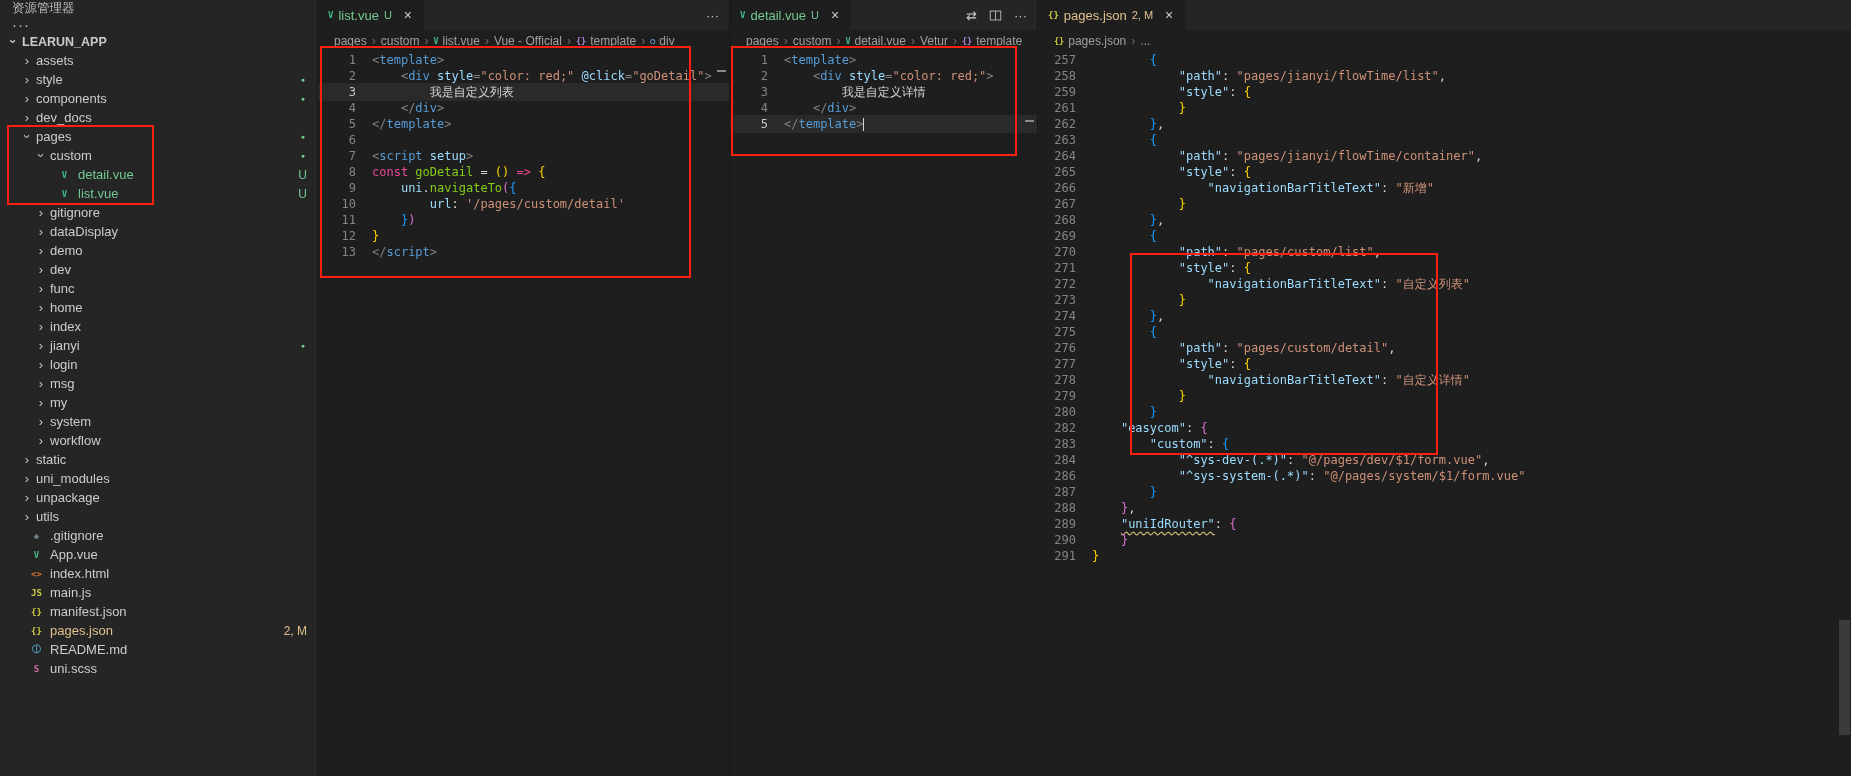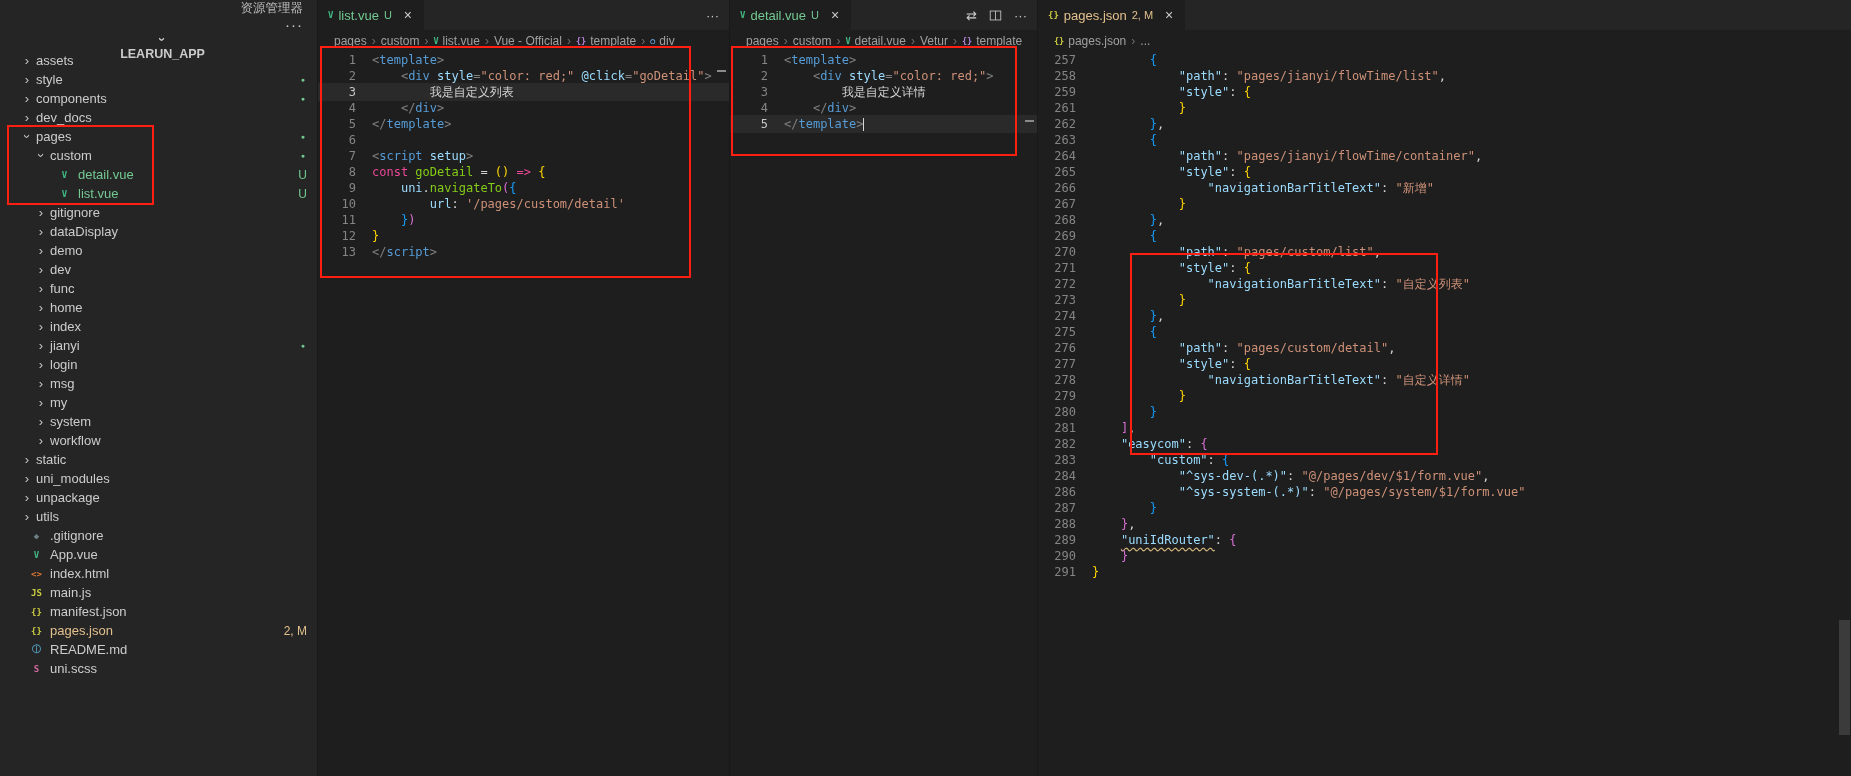--- a/index.html
+++ b/index.html
@@ -2,21 +2,21 @@
 <html><head>
 <meta charset="utf-8">
 <style>
   * { margin:0; padding:0; box-sizing:border-box; }
   html,body { width:1851px; height:776px; overflow:hidden; background:#1e1e1e;
               font-family:"Liberation Sans", sans-serif; }
   .app { position:relative; width:1851px; height:776px; background:#1e1e1e; color:#cccccc; overflow:hidden; }
 
   
   .sidebar { position:absolute; left:0; top:0; width:317px; height:776px; background:#252526; overflow:hidden; }
-  .sidebar-header { height:32px; display:flex; align-items:flex-end; justify-content:space-between;
+  .sidebar-header { height:32px; display:flex; align-items:flex-start; justify-content:space-between;
                     padding:0 14px 0 12px; font-size:12.5px; color:#bbbbbb;flex-direction:column; }
   .more-dots { color:#cccccc; font-size:15px; letter-spacing:1px; cursor:pointer; line-height:1; }
   .tree { position:absolute; top:32px; left:0; right:0; bottom:0; overflow:hidden; }
   .tree-row { height:19px; display:flex; align-items:center; font-size:13px; color:#cccccc;
               cursor:pointer; white-space:nowrap; }
   .tree-row.root { font-weight:bold; font-size:12.5px; }
   .chev { display:inline-block; width:14px; flex:none; color:#c5c5c5; font-size:13px; text-align:center;
           transform-origin:50% 50%; }
   .chev.open { transform:rotate(90deg); }
   .chev-sp { display:inline-block; width:8px; flex:none; }
@@ -91,21 +91,21 @@
 <body>
 
 <div class="app">
 
   <aside class="sidebar">
     <div class="sidebar-header">
       <span>资源管理器</span>
       <span class="more-dots">···</span>
     </div>
     <div class="tree">
-        <div class="tree-row root" style="padding-left: 6px; flex-direction: column;">
+        <div class="tree-row root" style="padding-left: 6px;">
           <span class="chev open">›</span>
           <span class="tree-label ">LEARUN_APP</span>
         </div>
         <div class="tree-row" style="padding-left: 20px;">
           <span class="chev ">›</span>
           <span class="tree-label ">assets</span>
         </div>
         <div class="tree-row" style="padding-left: 20px;">
           <span class="chev ">›</span>
           <span class="tree-label ">style</span>
@@ -525,24 +525,20 @@
         </div>
         <div class="code-line">
           <span class="gutter">279</span>
           <span class="line-content"><span class="tk-txt">            </span><span class="tk-b1">}</span></span>
         </div>
         <div class="code-line">
           <span class="gutter">280</span>
           <span class="line-content"><span class="tk-txt">        </span><span class="tk-b3">}</span></span>
         </div>
         <div class="code-line">
-          <span class="gutter">281</span>
-          <span class="line-content"><span class="tk-txt">    </span><span class="tk-b2">]</span><span class="tk-txt">,</span></span>
-        </div>
-        <div class="code-line">
           <span class="gutter">282</span>
           <span class="line-content"><span class="tk-txt">    </span><span class="tk-key">"easycom"</span><span class="tk-txt">: </span><span class="tk-b2">{</span></span>
         </div>
         <div class="code-line">
           <span class="gutter">283</span>
           <span class="line-content"><span class="tk-txt">        </span><span class="tk-key">"custom"</span><span class="tk-txt">: </span><span class="tk-b3">{</span></span>
         </div>
         <div class="code-line">
           <span class="gutter">284</span>
           <span class="line-content"><span class="tk-txt">            </span><span class="tk-key">"^sys-dev-(.*)"</span><span class="tk-txt">: </span><span class="tk-str">"@/pages/dev/$1/form.vue"</span><span class="tk-txt">,</span></span>

